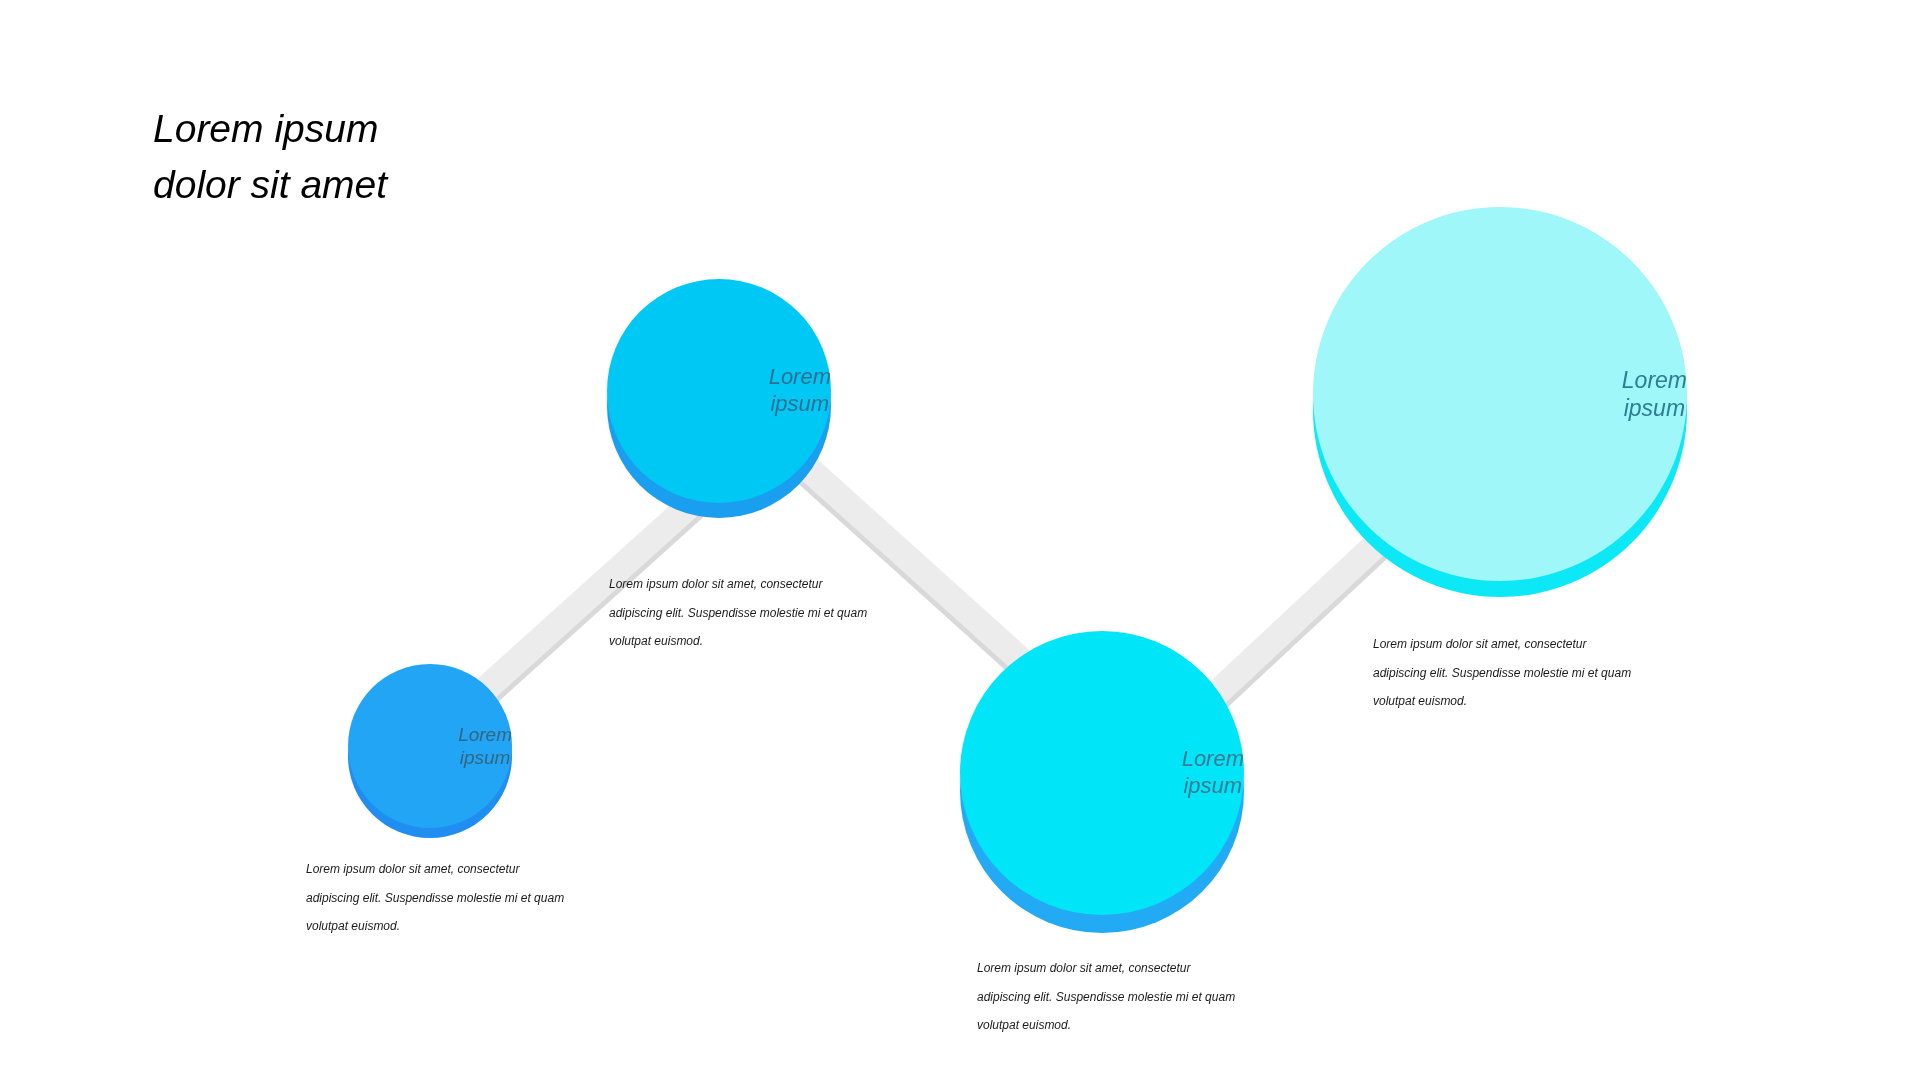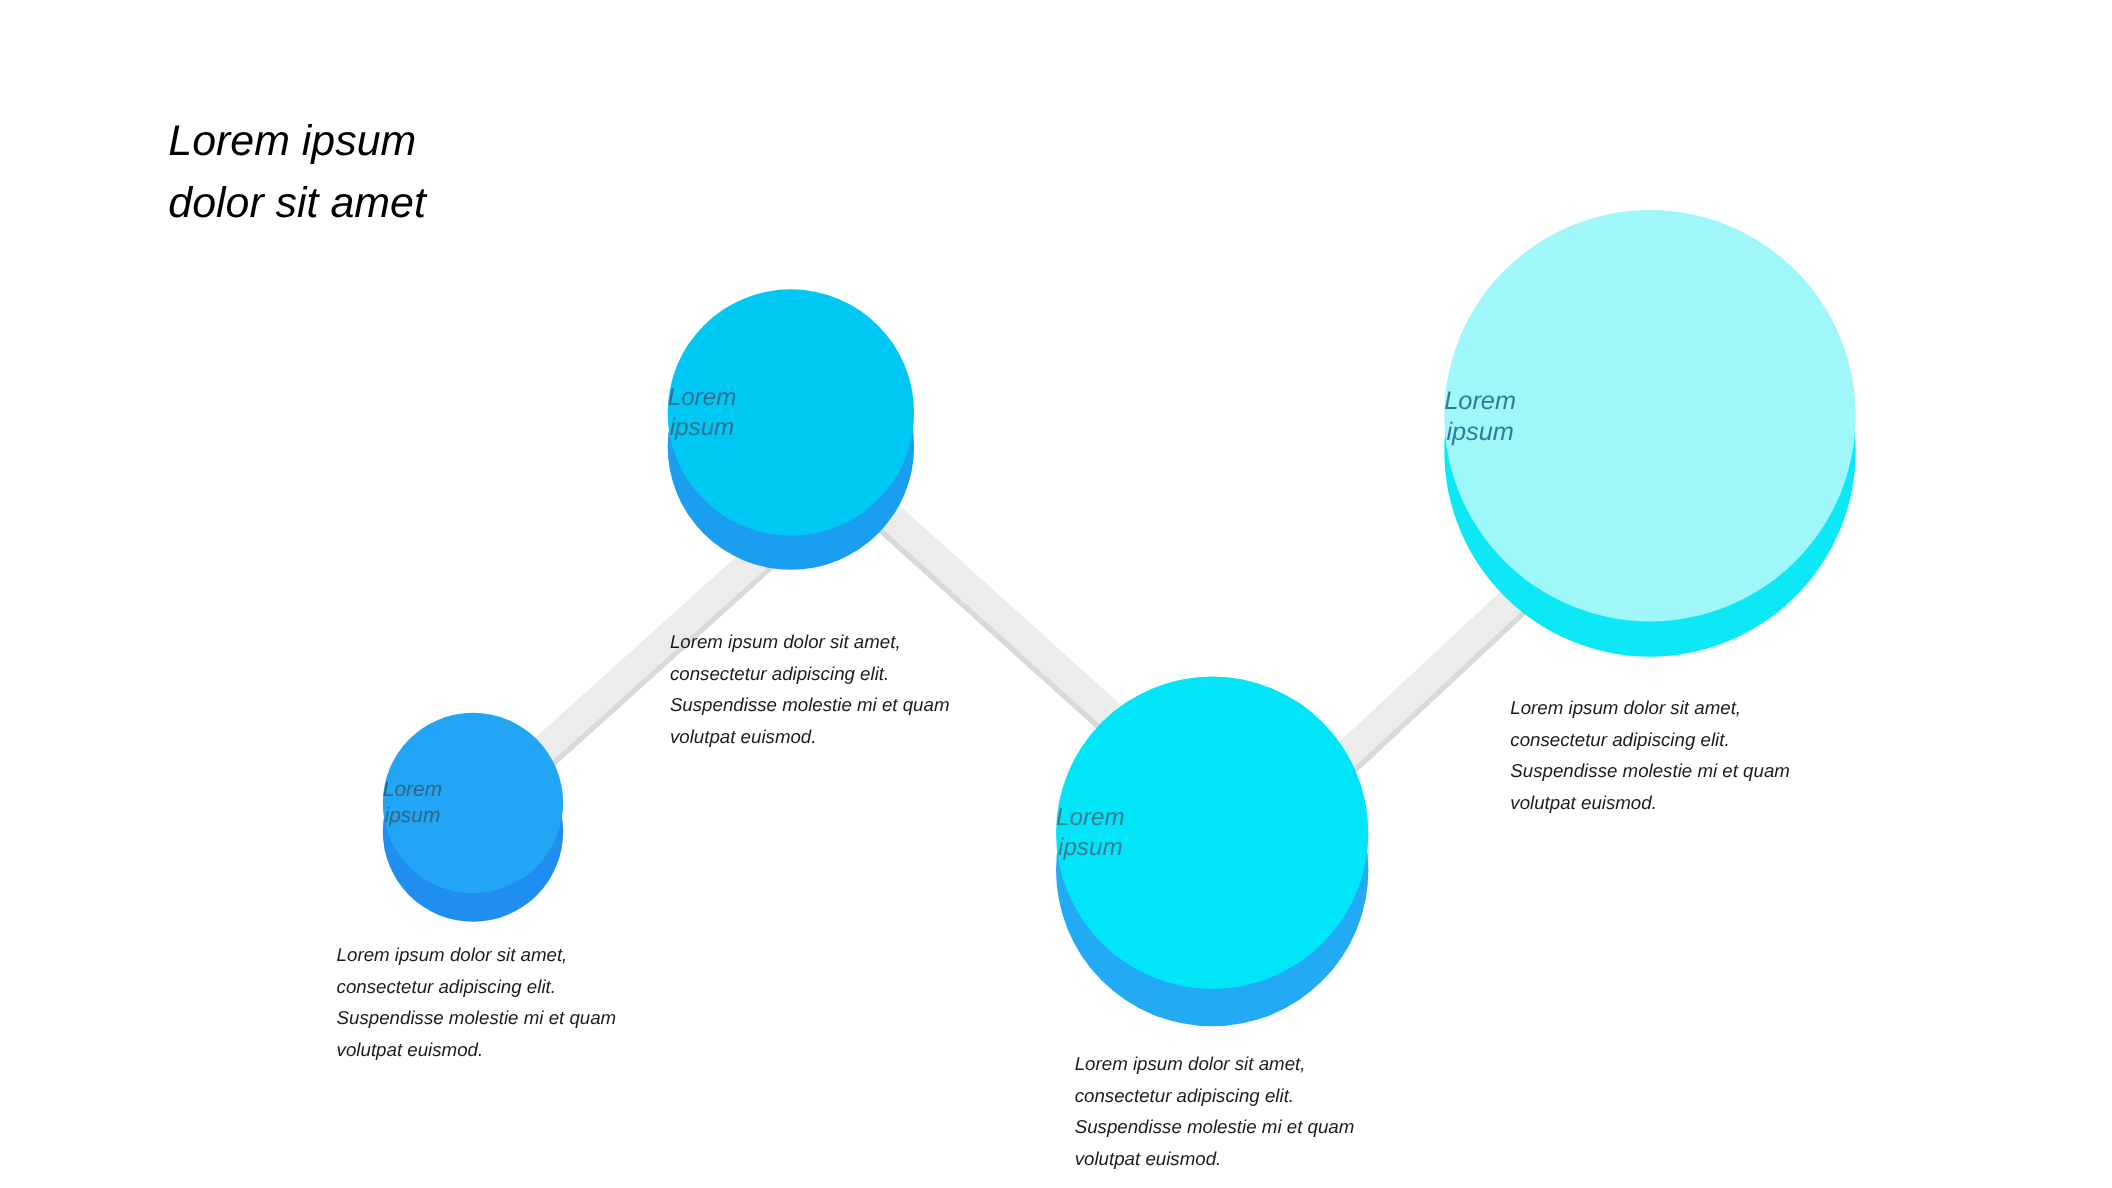--- a/index.html
+++ b/index.html
@@ -65,40 +65,40 @@
   }
   .node .shadow-disc {
     position: absolute;
     left: 0;
     border-radius: 50%;
     z-index: 1;
   }
   .node .main-disc {
     position: absolute;
     left: 0;
-    top: 0;
+    top: 16px;
     border-radius: 50%;
     z-index: 2;
     display: flex;
     align-items: center;
-    justify-content: flex-start;
+    justify-content: flex-end;
   }
   .node-label {
     text-align: center;
     line-height: 1.22;
     font-weight: 400;
     white-space: pre-line;
     pointer-events: none;
   }
 
   
   .caption {
     position: absolute;
     z-index: 3;
-    font-size: 17px;
+    font-size: 12px;
     line-height: 28.5px;
     color: #1b1b1b;
     font-weight: 400;
   }
 </style>
 </head>
 <body style="background: rgb(255, 255, 255);">
 
 <div id="stage">
 

